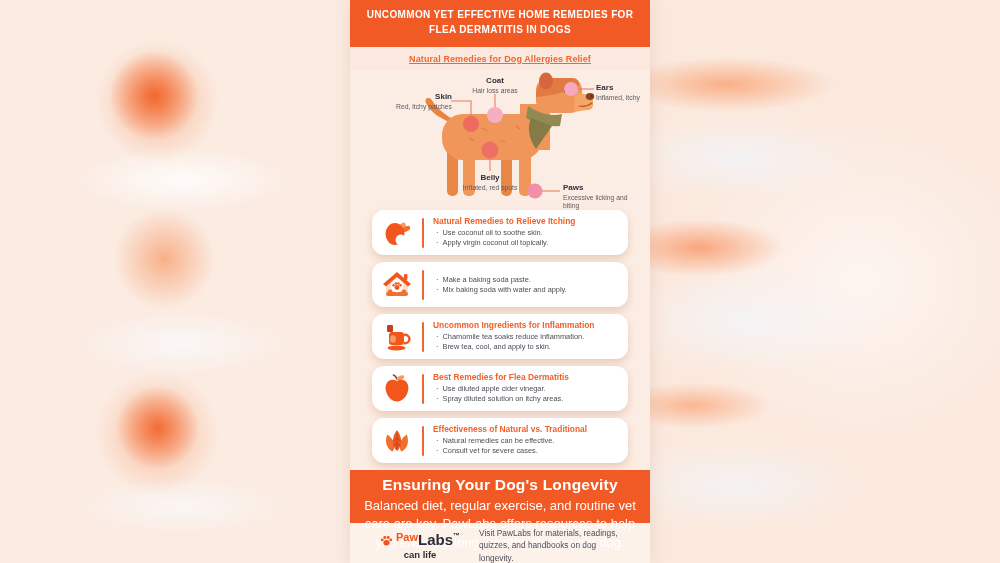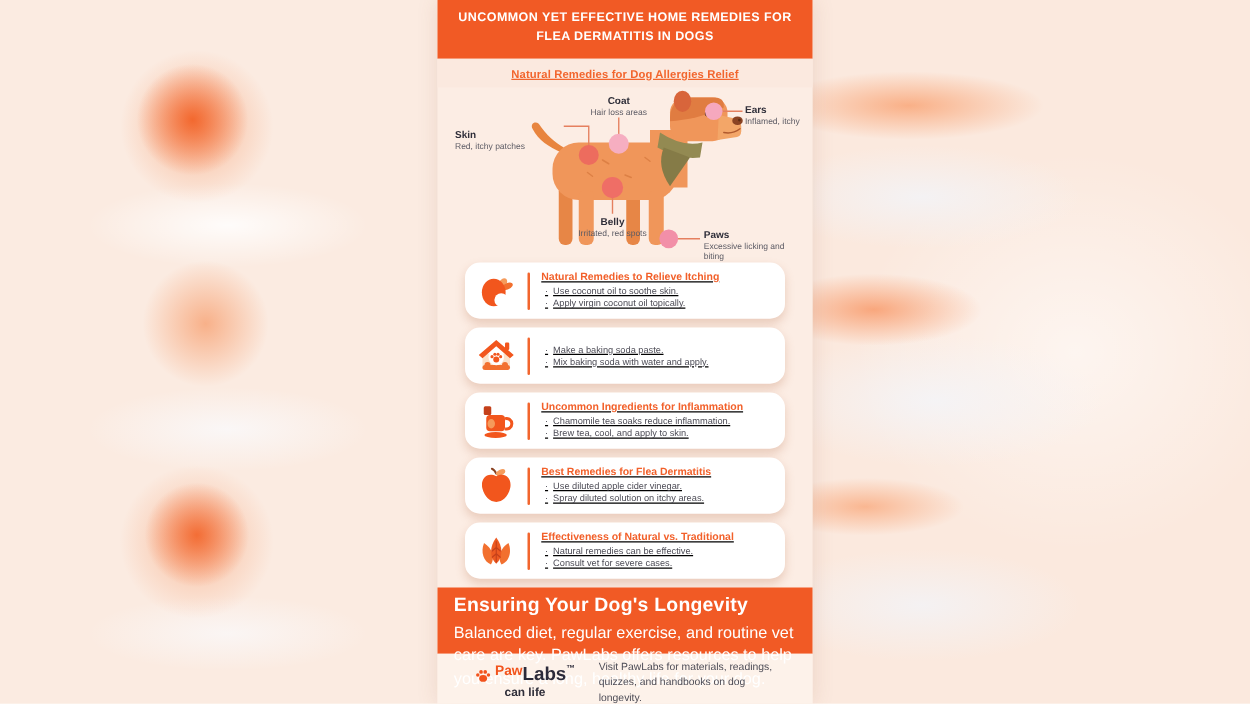--- a/index.html
+++ b/index.html
@@ -34,36 +34,36 @@
        padding:8px 12px 4px;text-transform:uppercase;}
   .subbar{height:23px;display:flex;align-items:center;justify-content:center;background:#FBE9DF;}
   .subbar span{color:#F2652D;font-size:9px;font-weight:800;letter-spacing:.1px;text-decoration:underline;}
   
   .diagram{position:relative;height:135px;padding-left:31px;}
   .diagram svg{position:absolute;left:0;top:0;}
   .dg-label{position:absolute;line-height:1.2;}
   .dg-title{font-size:8px;font-weight:800;color:#2F2E39;}
   .dg-desc{font-size:6.8px;color:#5C5B64;line-height:1.25;margin-top:1px;}
   .lb-coat{left:100px;top:6px;width:90px;text-align:center;}
-  .lb-skin{left:14px;top:22px;width:88px;text-align:left;margin-top:11px;}
+  .lb-skin{left:14px;top:22px;width:88px;text-align:right;}
   .lb-ears{left:246px;top:13px;width:52px;text-align:left;}
   .lb-belly{left:102px;top:103px;width:76px;text-align:center;}
   .lb-paws{left:213px;top:113px;width:82px;text-align:left;}
   
   .cards{padding:5px 22px 0;}
   .card{box-sizing:border-box;height:45px;margin-bottom:7px;background:#fff;border-radius:12px;
-        display:flex;align-items:center;box-shadow:0 4px 8px rgba(193,125,92,.30);text-decoration:underline;}
+        display:flex;align-items:center;box-shadow:0 4px 8px rgba(193,125,92,.30);}
   .card-icon{width:50px;min-width:50px;display:flex;justify-content:center;align-items:center;}
   .card-div{width:2px;height:30px;background:#F2652D;border-radius:1px;}
   .card-body{padding:0 6px 0 9px;flex:1;}
   .card-title{font-size:8.4px;font-weight:800;color:#F2602A;line-height:1.12;margin-bottom:2px;}
   .bullet{display:flex;font-size:7.4px;color:#4D4C56;line-height:1.32;}
   .bullet::before{content:"·";margin:0 4px 0 3px;}
   
-  .banner{box-sizing:border-box;height:53px;background:#F15A25;color:#fff;text-align:left;
+  .banner{box-sizing:border-box;height:53px;background:#F15A25;color:#fff;text-align:center;
           padding:6px 13px 0;}
   .banner-title{font-size:15.5px;font-weight:800;letter-spacing:.2px;}
   .banner-text{font-size:13px;line-height:1.42;margin-top:3px;}
   
   .footer{box-sizing:border-box;height:45px;background:#FDF2EA;display:flex;align-items:center;
           padding:0 18px 0 24px;}
   .logo-block{text-align:center;margin-right:13px;min-width:92px;}
   .logo-row{display:flex;align-items:flex-start;justify-content:center;}
   .paw-ic{margin:3px 3px 0 0;}
   .brand-paw{color:#F2531C;font-weight:800;font-size:11px;}

